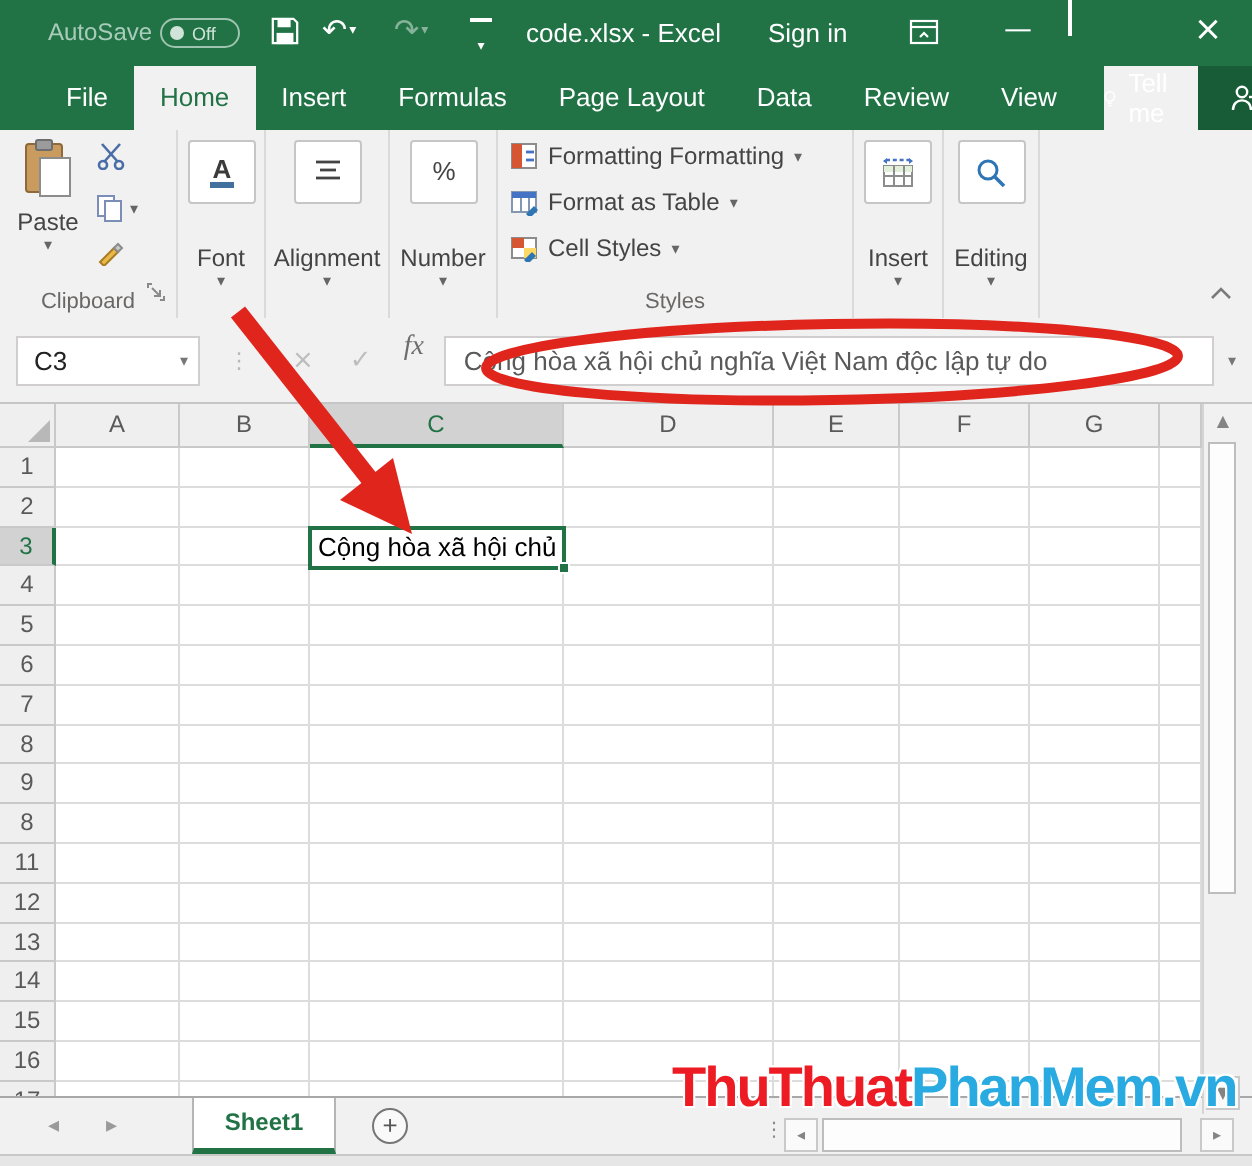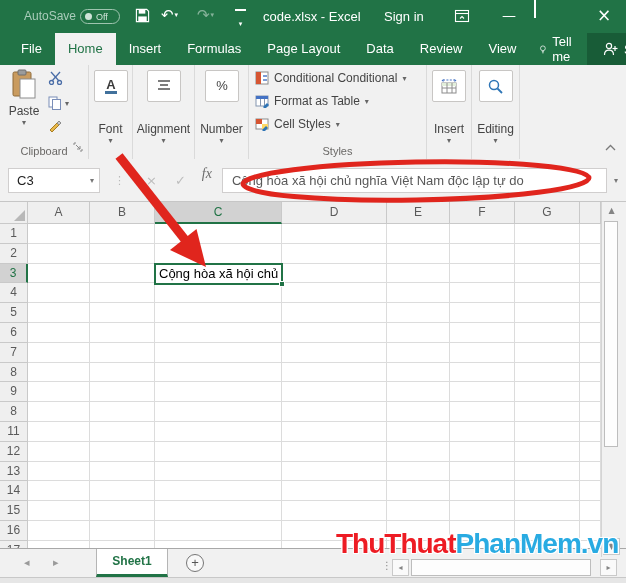--- a/index.html
+++ b/index.html
@@ -24,21 +24,21 @@
   .qat-more .glyph { font-size:7px; color:#fff; line-height:5px; }
   .doc-title { left:263px; top:9px; font-size:13px; color:#fff; }
   .sign-in { left:384px; top:9px; font-size:13px; color:#fff; }
   .ribbon-opts { left:454px; top:8px; }
   .win-min { left:486px; top:0; width:46px; height:33px; color:#fff; text-align:center; line-height:30px; font-size:14px; }
   .win-max { left:534px; top:0; width:46px; height:33px; }
   .win-max .box { width:10px; height:10px; border:1px solid #fff; margin:11px auto; }
   .win-close { left:582px; top:0; width:44px; height:33px; color:#fff; text-align:center; line-height:31px; font-size:17px; }
 
   
-  .tabs { position:absolute; top:33px; left:0; width:626px; height:32px; background:#217346; display:flex; align-items:stretch; padding-left:8px; }
+  .tabs { position:absolute; top:33px; left:0; width:552px; height:32px; background:#217346; display:flex; align-items:stretch; padding-left:20px; }
   .tab { color:#fff; font-size:13px; line-height:32px; padding:0 13px; white-space:nowrap; }
   .tab.active { background:#F1F1F1; color:#217346; }
   .tab-tellme { display:flex; align-items:center; gap:5px; color:#fff; font-size:13px; padding:0 10px; }
   .tab-share { margin-left:auto; background:#185C37; color:#fff; font-size:13px; display:flex; align-items:center; gap:6px; padding:0 16px; }
 
   
   .ribbon { position:absolute; top:65px; left:0; width:626px; height:94px; background:#F1F1F1; display:flex; }
   .rgroup { position:relative; height:94px; border-right:1px solid #DADADA; }
   .gname { position:absolute; bottom:2px; left:0; right:0; text-align:center; font-size:11px; color:#6A6866; }
   .launcher { position:absolute; bottom:3px; right:5px; }
@@ -250,21 +250,21 @@
     </div>
 
     <div class="rgroup g-styles">
       <div class="style-row">
         <svg width="14" height="14" viewBox="0 0 14 14">
             <rect x="1" y="1" width="12" height="12" fill="#fff" stroke="#8C8C8C"></rect>
             <rect x="1" y="1" width="5" height="12" fill="#D65532"></rect>
             <line x1="8" y1="5" x2="12" y2="5" stroke="#4472C4" stroke-width="1.4"></line>
             <line x1="8" y1="9" x2="12" y2="9" stroke="#4472C4" stroke-width="1.4"></line>
           </svg>
-        <span class="lbl">Conditional Conditional</span>
+        <span class="lbl">Formatting Formatting</span>
         <span class="chev8 glyph">▾</span>
       </div>
       <div class="style-row">
         <svg width="14" height="14" viewBox="0 0 14 14">
             <rect x="1" y="2" width="12" height="10" fill="#fff" stroke="#8496B0"></rect>
             <rect x="1" y="2" width="12" height="3" fill="#4472C4"></rect>
             <line x1="5.5" y1="5" x2="5.5" y2="12" stroke="#8496B0"></line>
             <line x1="9.5" y1="5" x2="9.5" y2="12" stroke="#8496B0"></line>
             <path d="M8 13l4-4 2 2-4 4z" fill="#2E75B6"></path>
           </svg>

